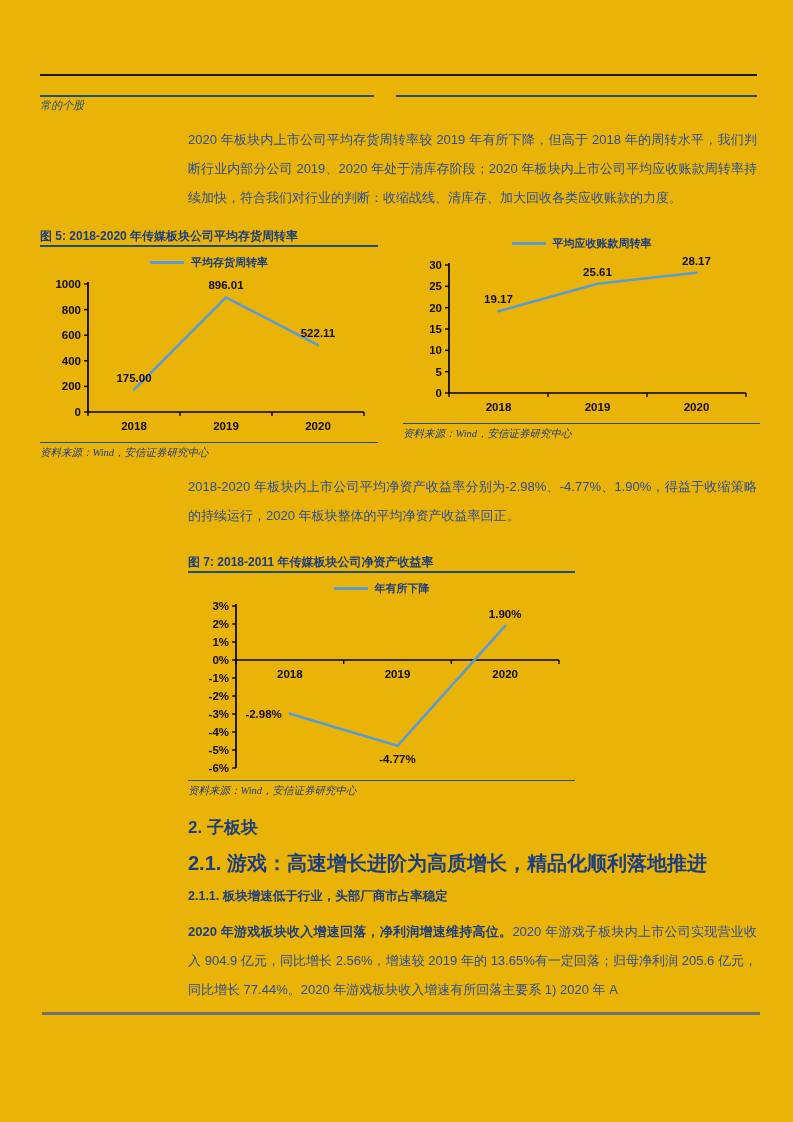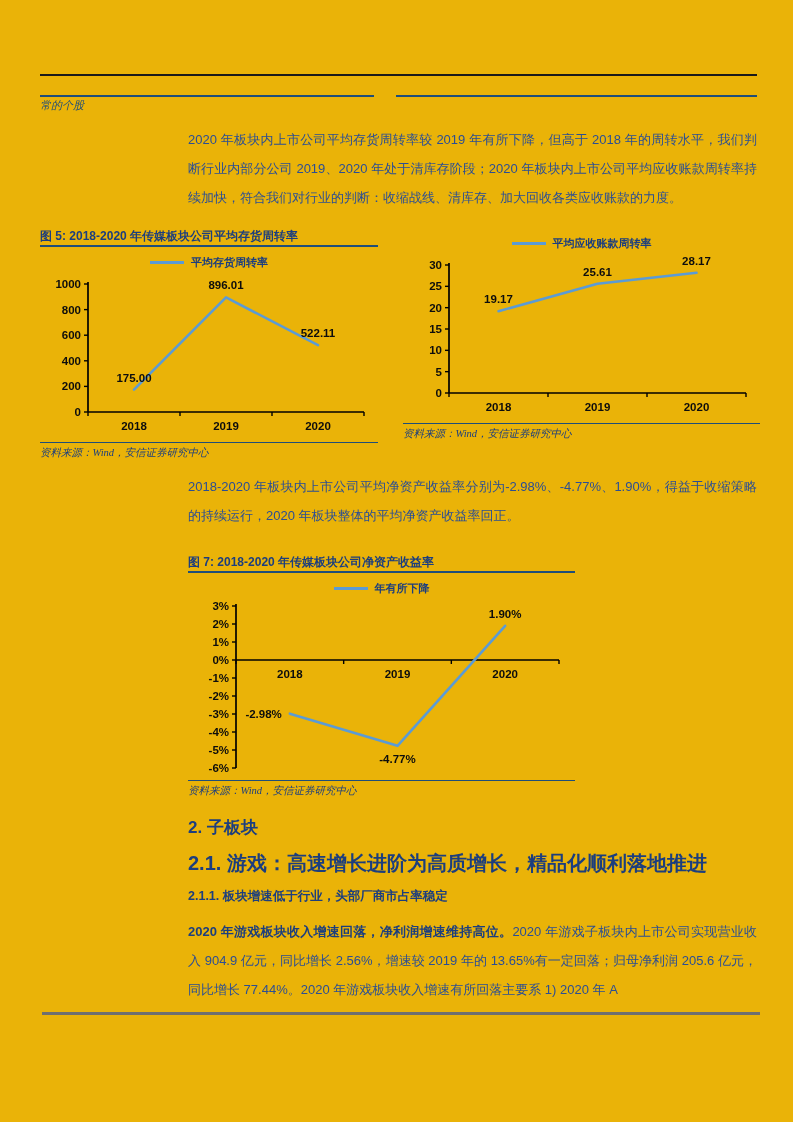--- a/index.html
+++ b/index.html
@@ -143,21 +143,21 @@
         </svg>
       <div class="figsrc">资料来源：Wind，安信证券研究中心</div>
     </div>
 
   </div>
 
 
   <p class="body p3">2018-2020 年板块内上市公司平均净资产收益率分别为-2.98%、-4.77%、1.90%，得益于收缩策略的持续运行，2020 年板块整体的平均净资产收益率回正。</p>
 
   <div class="figure fig7">
-    <div class="figcap">图 7: 2018-2020 年传媒板块公司净资产收益率</div>
+    <div class="figcap">图 7: 2018-2011 年传媒板块公司净资产收益率</div>
     <div class="legend">
       <span class="legend-line"></span>
       <span class="legend-label">年有所下降</span>
     </div>
     <svg class="chart" viewBox="0 0 387 182" width="387" height="182">
         <line x1="48" y1="8" x2="48" y2="172" stroke="#000" stroke-width="1.7"></line>
         <line x1="48" y1="64" x2="371" y2="64" stroke="#000" stroke-width="1.7"></line>
         <line x1="44" y1="172" x2="48" y2="172" stroke="#000" stroke-width="1.4"></line>
         <text x="41" y="176" text-anchor="end" class="tick">-6%</text>
         <line x1="44" y1="154" x2="48" y2="154" stroke="#000" stroke-width="1.4"></line>

